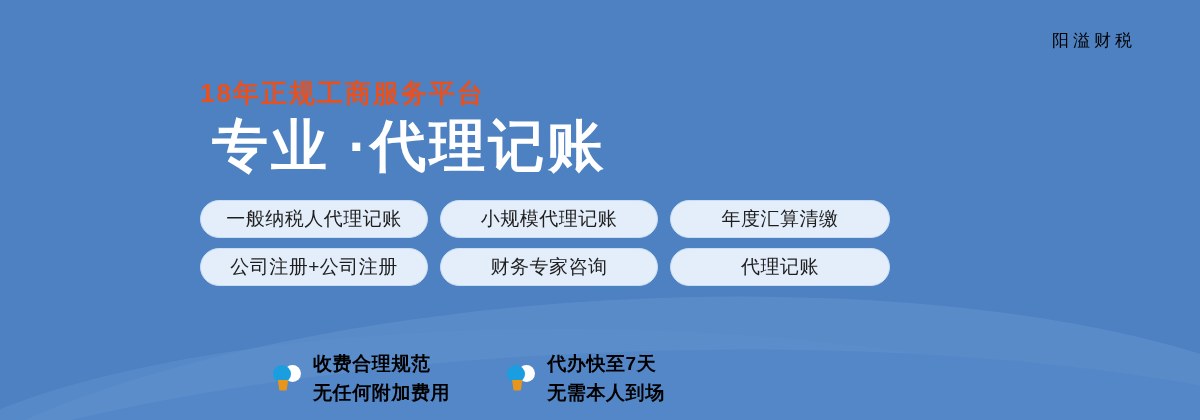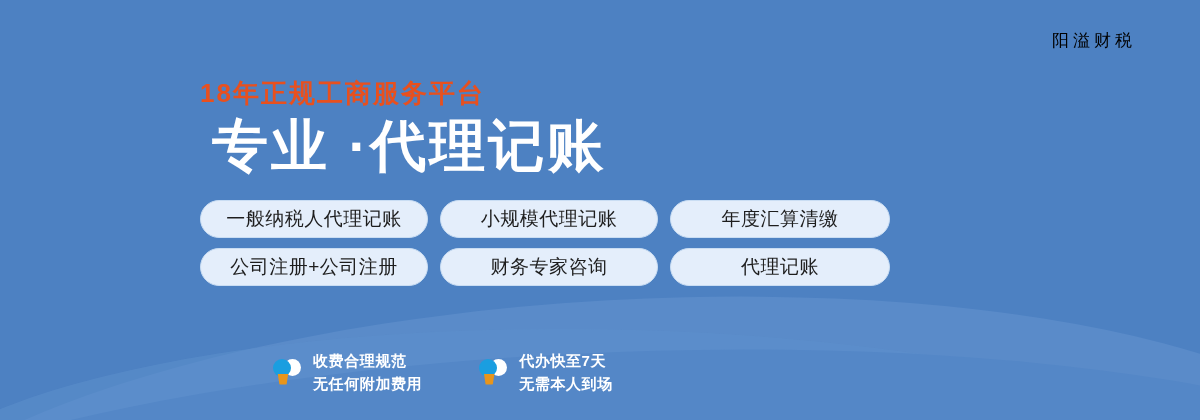--- a/index.html
+++ b/index.html
@@ -188,22 +188,22 @@
     position: absolute;
     left: 5px;
     top: 17px;
     width: 12px;
     height: 11px;
     background: #e8951b;
     border-radius: 0 0 4px 4px;
     clip-path: polygon(6% 0, 94% 0, 80% 100%, 20% 100%);
   }
   .feat-text {
-    color: #ffffff;
-    font-size: 15px;
+    color: #000000;
+    font-size: 19px;
     font-weight: 700;
     line-height: 1.5;
     letter-spacing: .6px;
     white-space: nowrap;
   }
 </style>
 </head>
 <body>
 
 <div class="banner">

